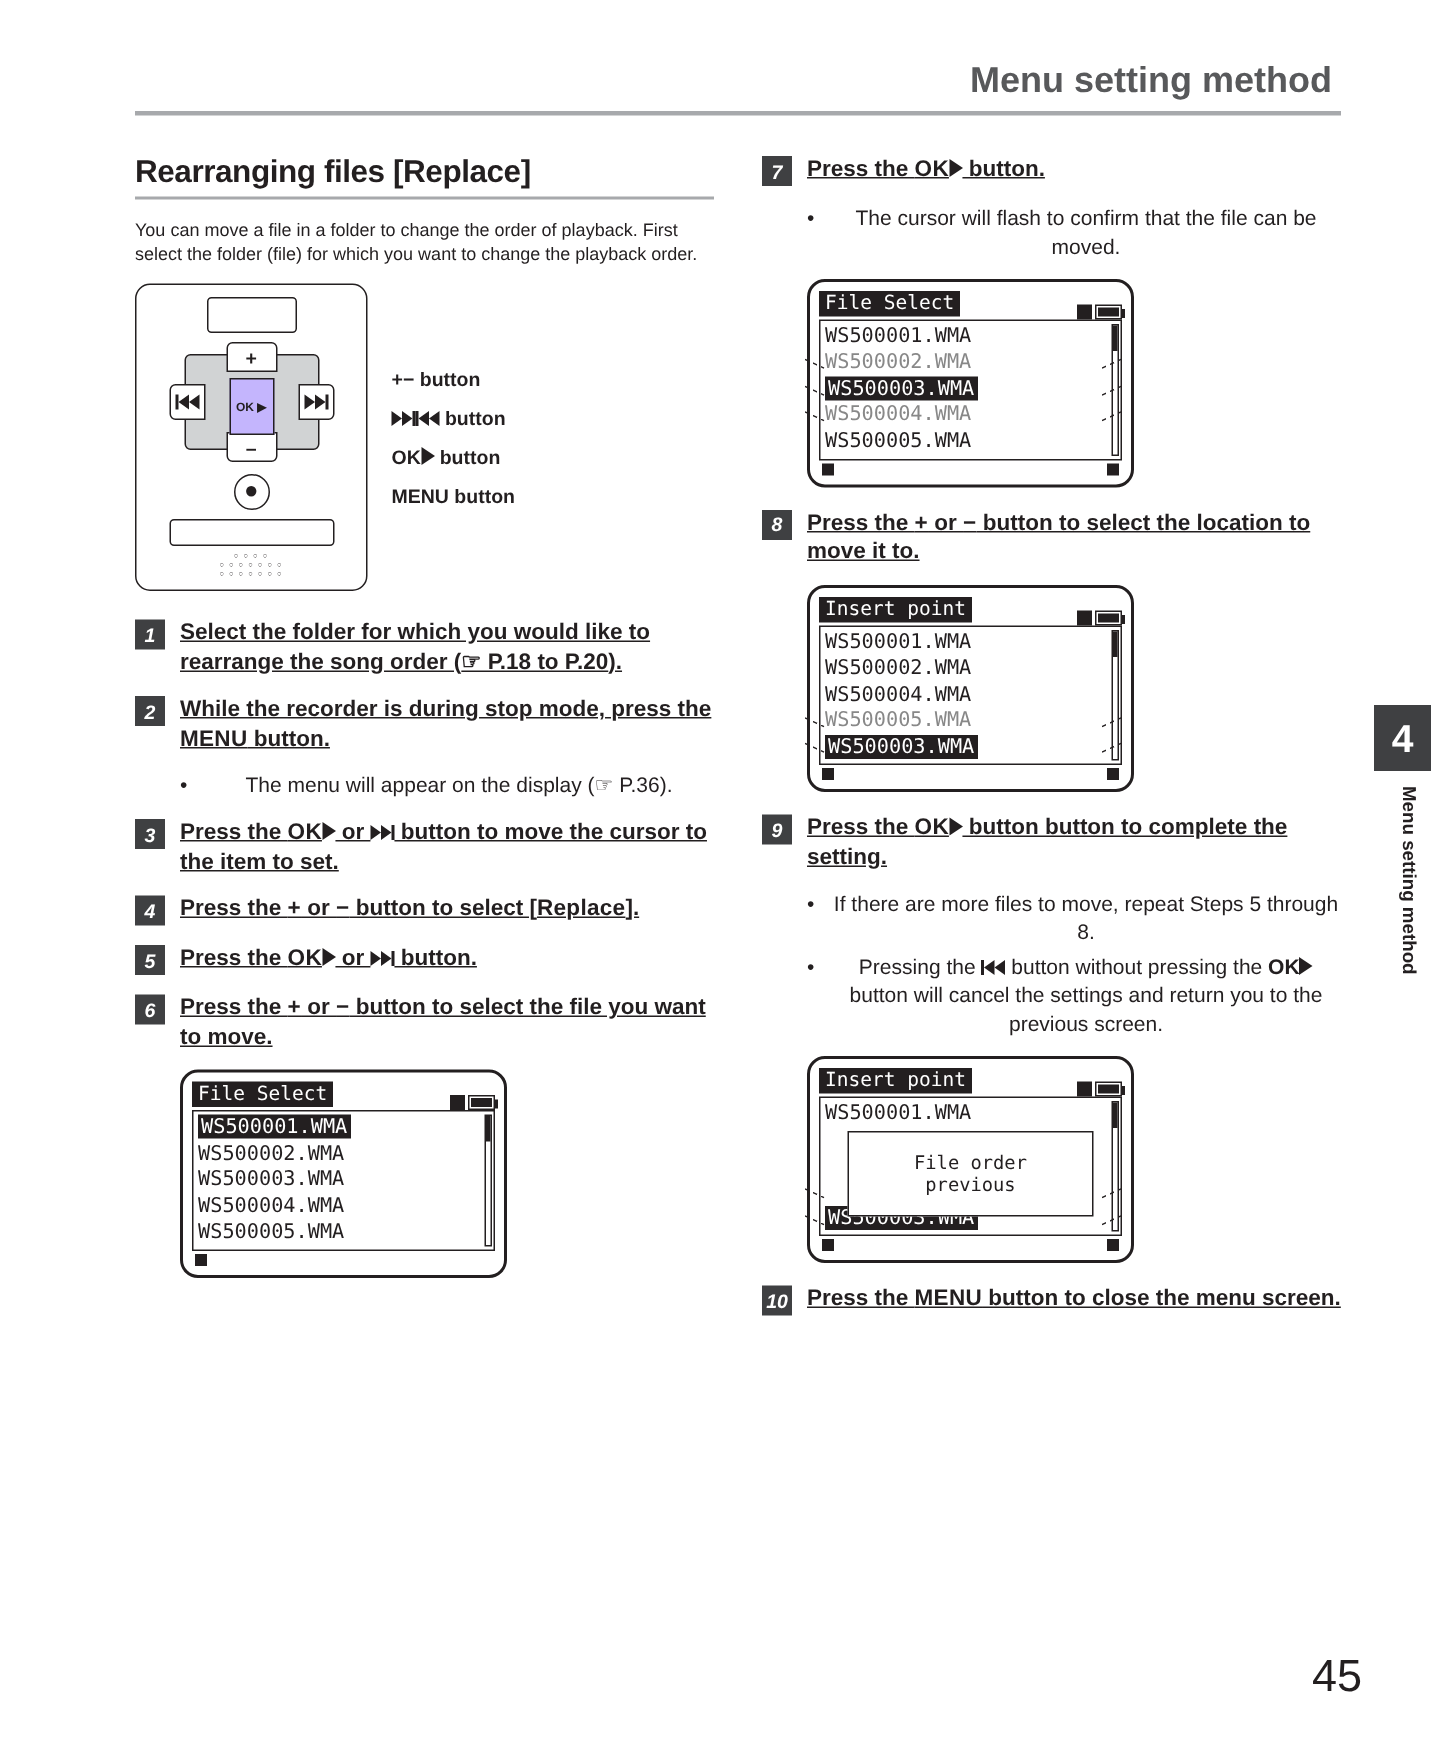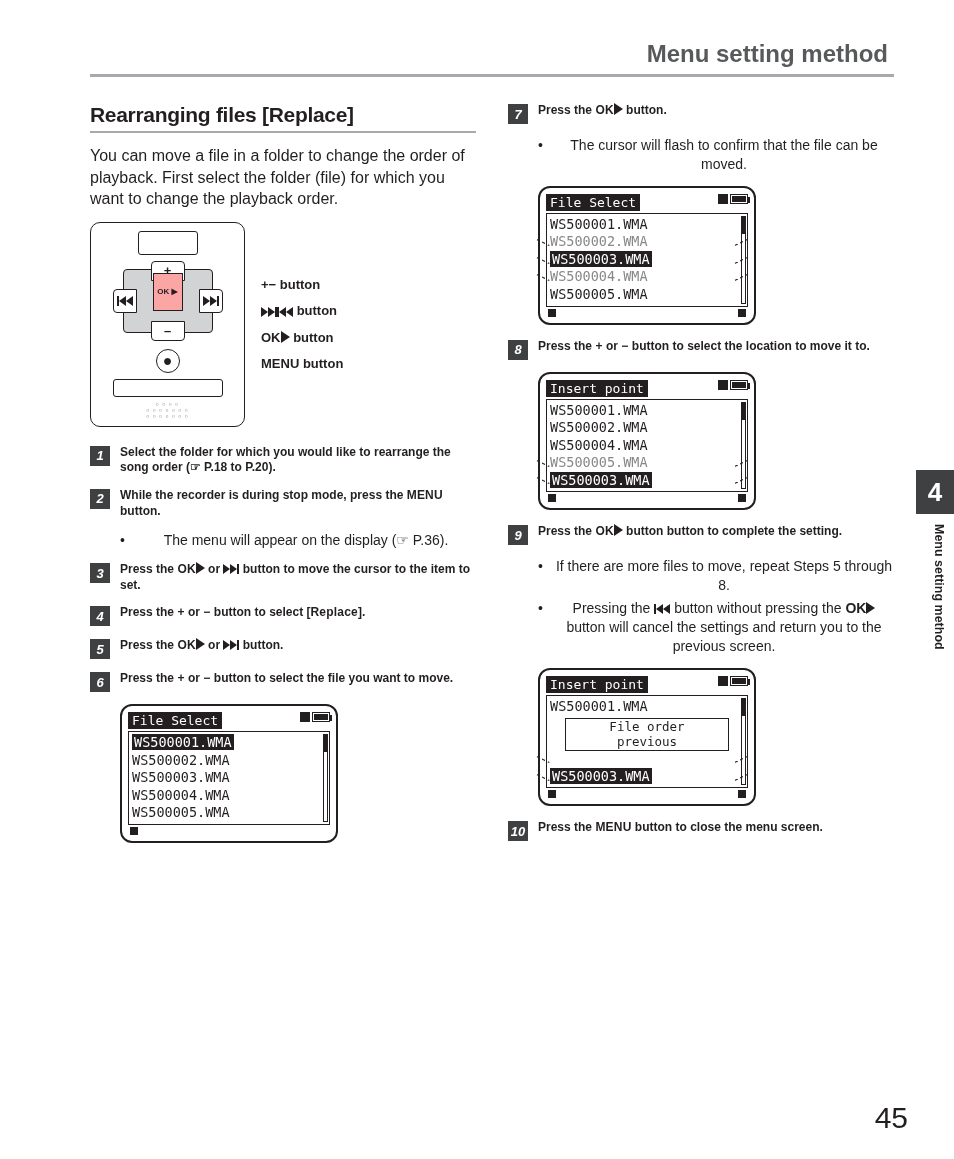--- a/index.html
+++ b/index.html
@@ -35,21 +35,21 @@
   .col { flex: 1 1 0; }
   .section-title {
     font-weight: 700;
     font-size: 21px;
     border-bottom: 2px solid #a7a9ac;
     padding-bottom: 4px;
     margin-bottom: 12px;
     letter-spacing: -0.3px;
   }
   .intro {
-    font-size: 16px;
+    font-size: 12px;
     line-height: 1.35;
     margin-bottom: 12px;
   }
   .step {
     display: flex;
     gap: 10px;
     margin-bottom: 12px;
   }
   .step-badge {
     flex: 0 0 auto;
@@ -60,22 +60,23 @@
     font-weight: 700;
     font-size: 13px;
     font-style: italic;
     display: flex;
     align-items: center;
     justify-content: center;
     margin-top: 1px;
   }
   .step-text {
     font-weight: 700;
-    font-size: 12px;
+    font-size: 15px;
     line-height: 1.3;
+    text-decoration: underline;
   }
   .step-text .cond { font-family: "Arial Narrow", Arial, sans-serif; font-weight: 800; letter-spacing: 0.2px; }
   .bullet-list { margin: 6px 0 12px 30px; padding: 0; list-style: none; text-align: center; }
   .bullet-list li {
     font-size: 14px;
     line-height: 1.35;
     position: relative;
     padding-left: 16px;
     margin-bottom: 4px;
   }
@@ -131,23 +132,23 @@
   .dpad-left, .dpad-right {
     position: absolute;
     top: 28px; width: 24px; height: 24px;
     background: #fff; border: 1.5px solid #231f20;
     display: flex; align-items: center; justify-content: center;
     font-size: 10px;
   }
   .dpad-left { left: 0; border-radius: 4px 0 0 4px; }
   .dpad-right { right: 0; border-radius: 0 4px 4px 0; }
   .dpad-center {
-    position: absolute; top: 12px; left: 40px;
+    position: absolute; top: 24px; left: 40px;
     width: 30px; height: 38px;
-    background: #fca5a5; border: 1.5px solid #231f20;
+    background: #c4b5fd; border: 1.5px solid #231f20;
     display: flex; align-items: center; justify-content: center;
     font-size: 8px; font-weight: 700;
   }
   .rec-btn {
     width: 24px; height: 24px; border: 1.5px solid #231f20;
     border-radius: 50%; margin-top: 8px;
     display:flex; align-items:center; justify-content:center;
   }
   .bottom-strip {
     margin-top: 6px;
@@ -175,21 +176,21 @@
     font-size: 13.5px;
   }
   .lcd-title {
     background: #231f20;
     color: #fff;
     display: inline-block;
     padding: 1px 4px;
     font-size: 13px;
     margin-bottom: 2px;
   }
-  .lcd-title-row { display:flex; justify-content: space-between; align-items:flex-start;}
+  .lcd-title-row { display:flex; justify-content: space-between; align-items:flex-end;}
   .lcd-batt { display:inline-flex; align-items:center; gap:2px;}
   .lcd-batt .stop { width:10px; height:10px; background:#231f20;}
   .lcd-batt .batt { width:18px; height:10px; border:1.5px solid #231f20; position:relative;}
   .lcd-batt .batt::after{content:"";position:absolute;right:-3px;top:2px;width:2px;height:6px;background:#231f20;}
   .lcd-batt .batt::before{content:"";position:absolute;left:1px;top:1px;right:1px;bottom:1px;background:#231f20;}
   .lcd-body {
     border: 1.5px solid #231f20;
     padding: 2px 3px;
     line-height: 1.3;
     position: relative;
@@ -211,21 +212,21 @@
     position:absolute; right:1px; top:2px; bottom:2px; width:5px;
     border:1px solid #231f20;
   }
   .scroll-thumb { position:absolute; left:0; right:0; background:#231f20; }
   .lcd-foot { height:10px; display:flex; justify-content:space-between; align-items:center; padding:2px 2px 0;}
   .lcd-foot .ic { width:8px;height:8px; background:#231f20;}
   .dialog {
     position:absolute; left:18px; right:18px; top:22px;
     border:1.5px solid #231f20; background:#fff;
     text-align:center; font-size:12.5px; line-height:1.25;
-    padding:0;
+    padding:12px;
   }
   .sym-tri { display:inline-block; width:0; height:0; border-left:9px solid #231f20; border-top:6px solid transparent; border-bottom:6px solid transparent; vertical-align:-1px;}
   .sym-ff { display:inline-flex; align-items:center; vertical-align:-1px;}
   .sym-ff .t{width:0;height:0;border-left:7px solid #231f20;border-top:5px solid transparent;border-bottom:5px solid transparent;}
   .sym-ff .b{width:2px;height:10px;background:#231f20;}
   .sym-rw { display:inline-flex; align-items:center; vertical-align:-1px;}
   .sym-rw .b{width:2px;height:10px;background:#231f20;}
   .sym-rw .t{width:0;height:0;border-right:7px solid #231f20;border-top:5px solid transparent;border-bottom:5px solid transparent;}
   .side-tab {
     position: absolute;

